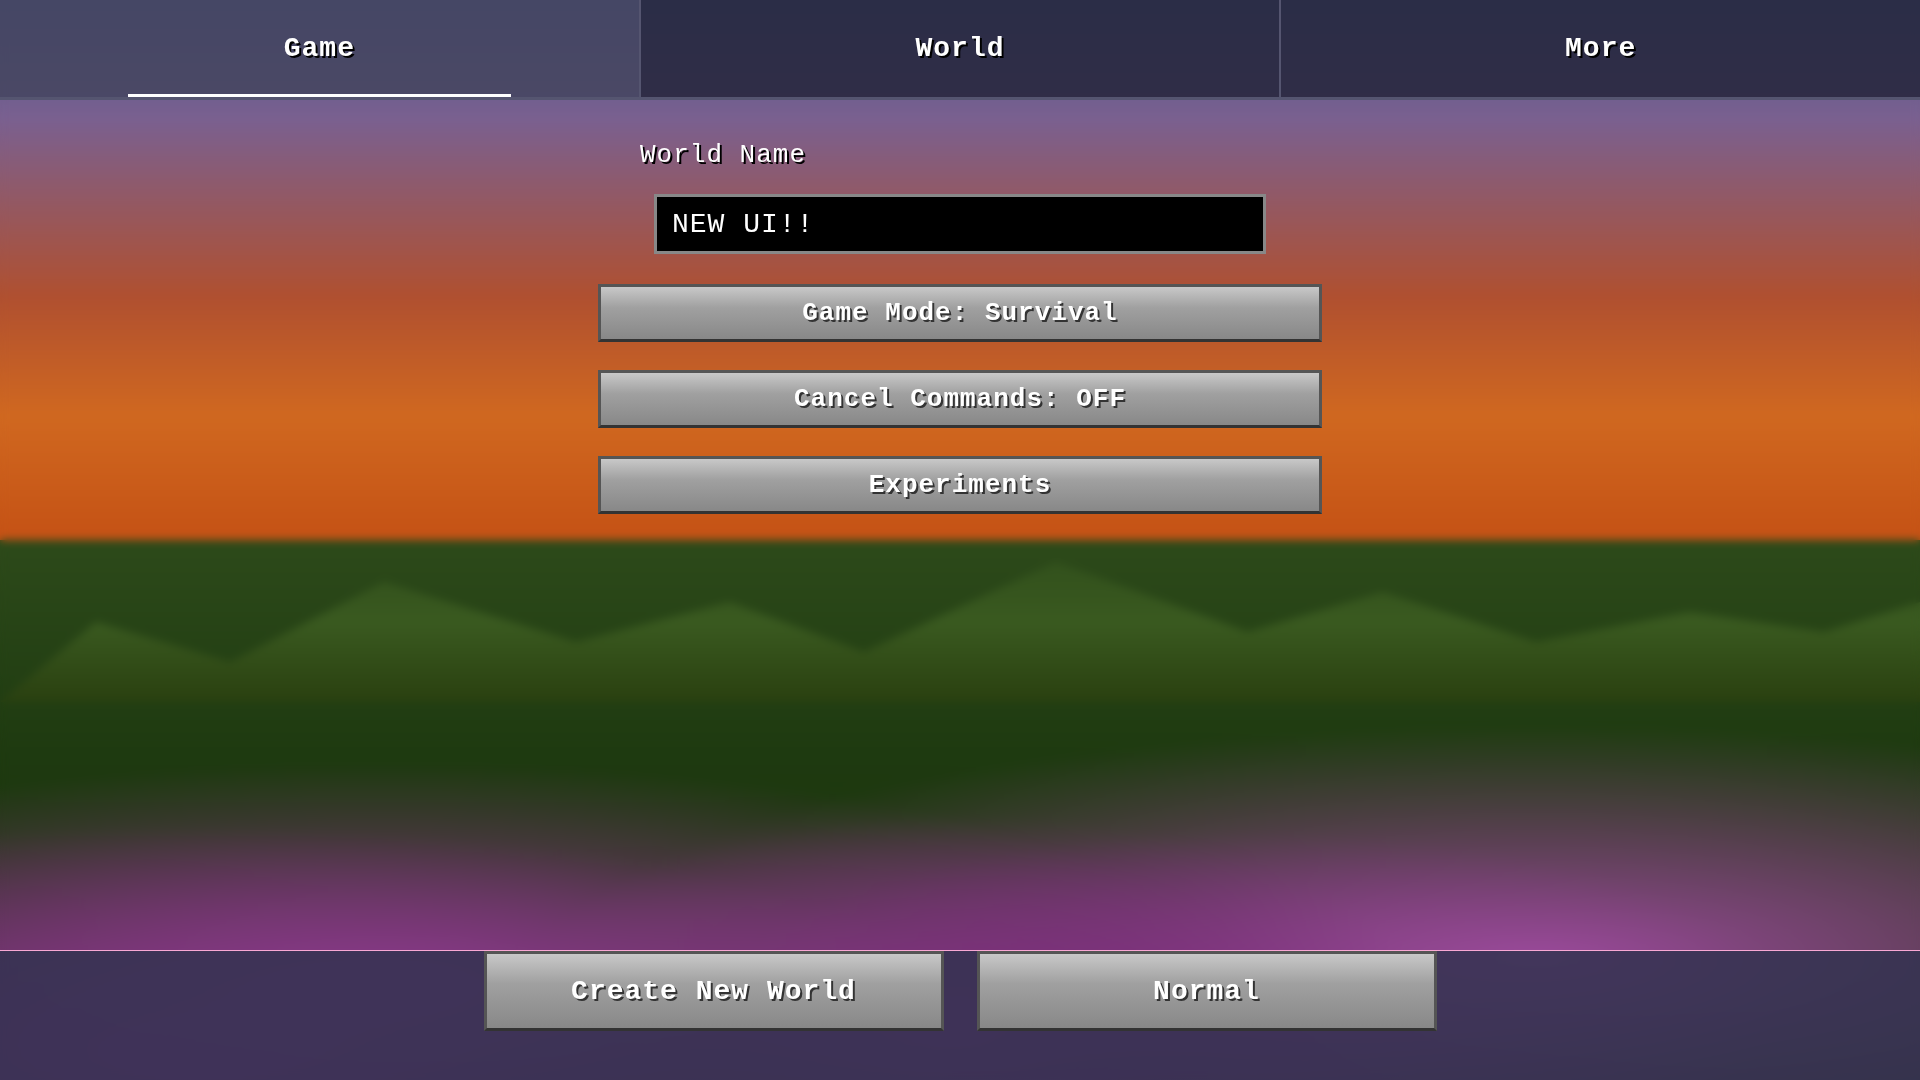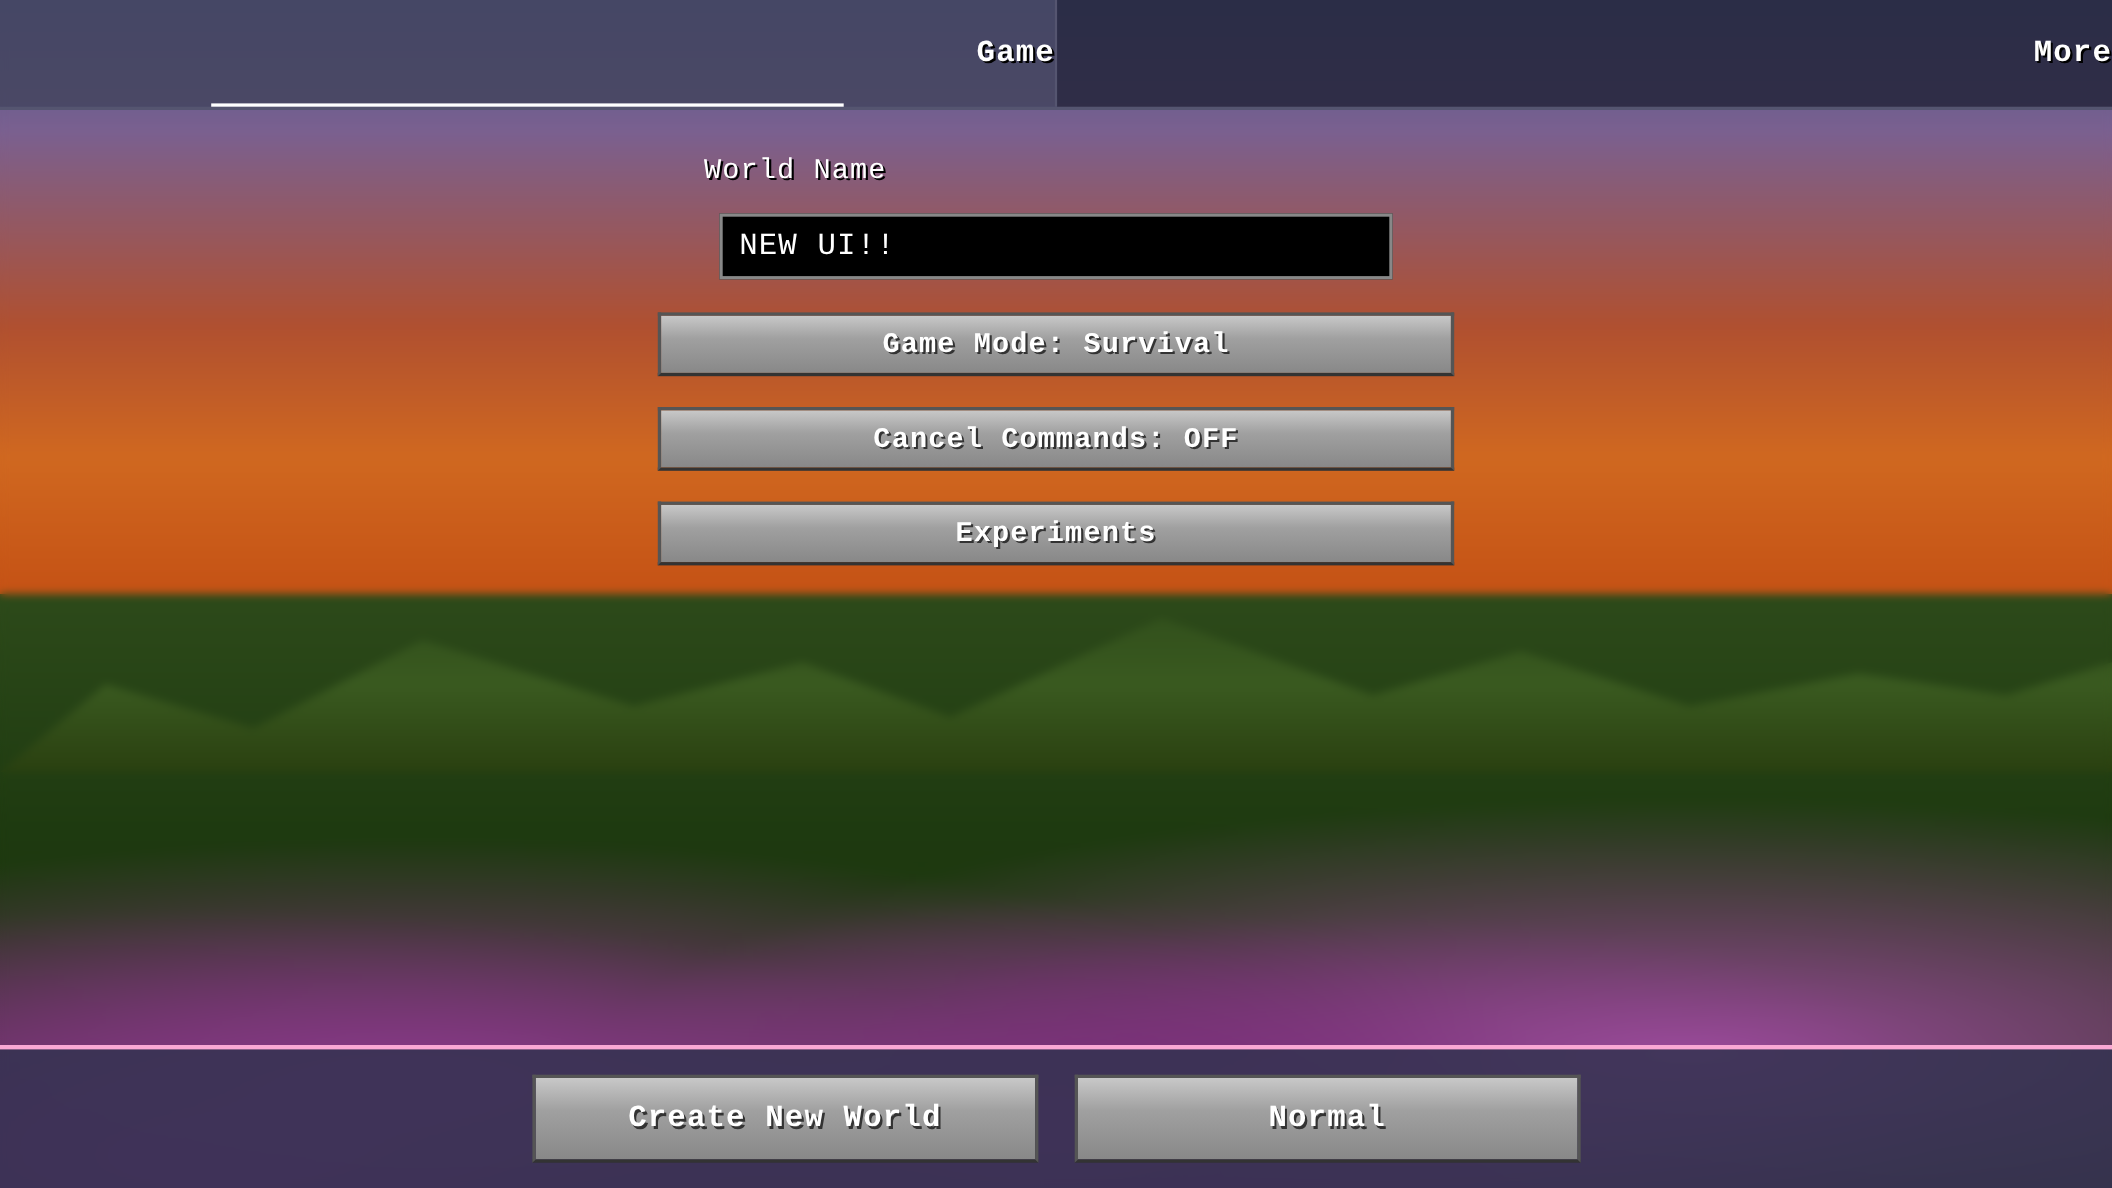--- a/index.html
+++ b/index.html
@@ -95,34 +95,34 @@
       align-items: stretch;
     }
 
     .bottom-bar {
       position: absolute;
       bottom: 0;
       left: 0;
       right: 0;
       height: 130px;
       background: rgba(50, 50, 80, 0.85);
-      border-top: 4px solid #f9a8d4;
+      border-top: 1px solid #f9a8d4;
       z-index: 10;
       display: flex;
-      align-items: center;
+      align-items: flex-start;
       justify-content: center;
       gap: 33px;
     }
 
     
     .tab {
       flex: 1;
       display: flex;
       align-items: center;
-      justify-content: flex-end;
+      justify-content: center;
       cursor: pointer;
       font-family: 'Courier New', Courier, monospace;
       font-size: 28px;
       font-weight: bold;
       letter-spacing: 1px;
       color: #ffffff;
       text-shadow: 2px 2px 0px #000;
       border-right: 2px solid #555570;
       position: relative;
     }
@@ -236,20 +236,23 @@
 <div class="background"></div>
 <div class="bg-sky"></div>
 <div class="bg-ground"></div>
 <div class="bg-mountains"></div>
 <div class="bg-purple-flowers"></div>
 <div class="bg-blur"></div>
 
 <div class="top-bar">
   <div class="tab active">
     <span>Game</span>
+  </div>
+  <div class="tab">
+    <span>World</span>
   </div>
   <div class="tab">
     <span>More</span>
   </div>
 </div>
 
 <div class="main-content">
   <label class="world-name-label">World Name</label>
   <input class="world-name-input" type="text" value="NEW UI!!" style="">
   <div class="menu-button">

